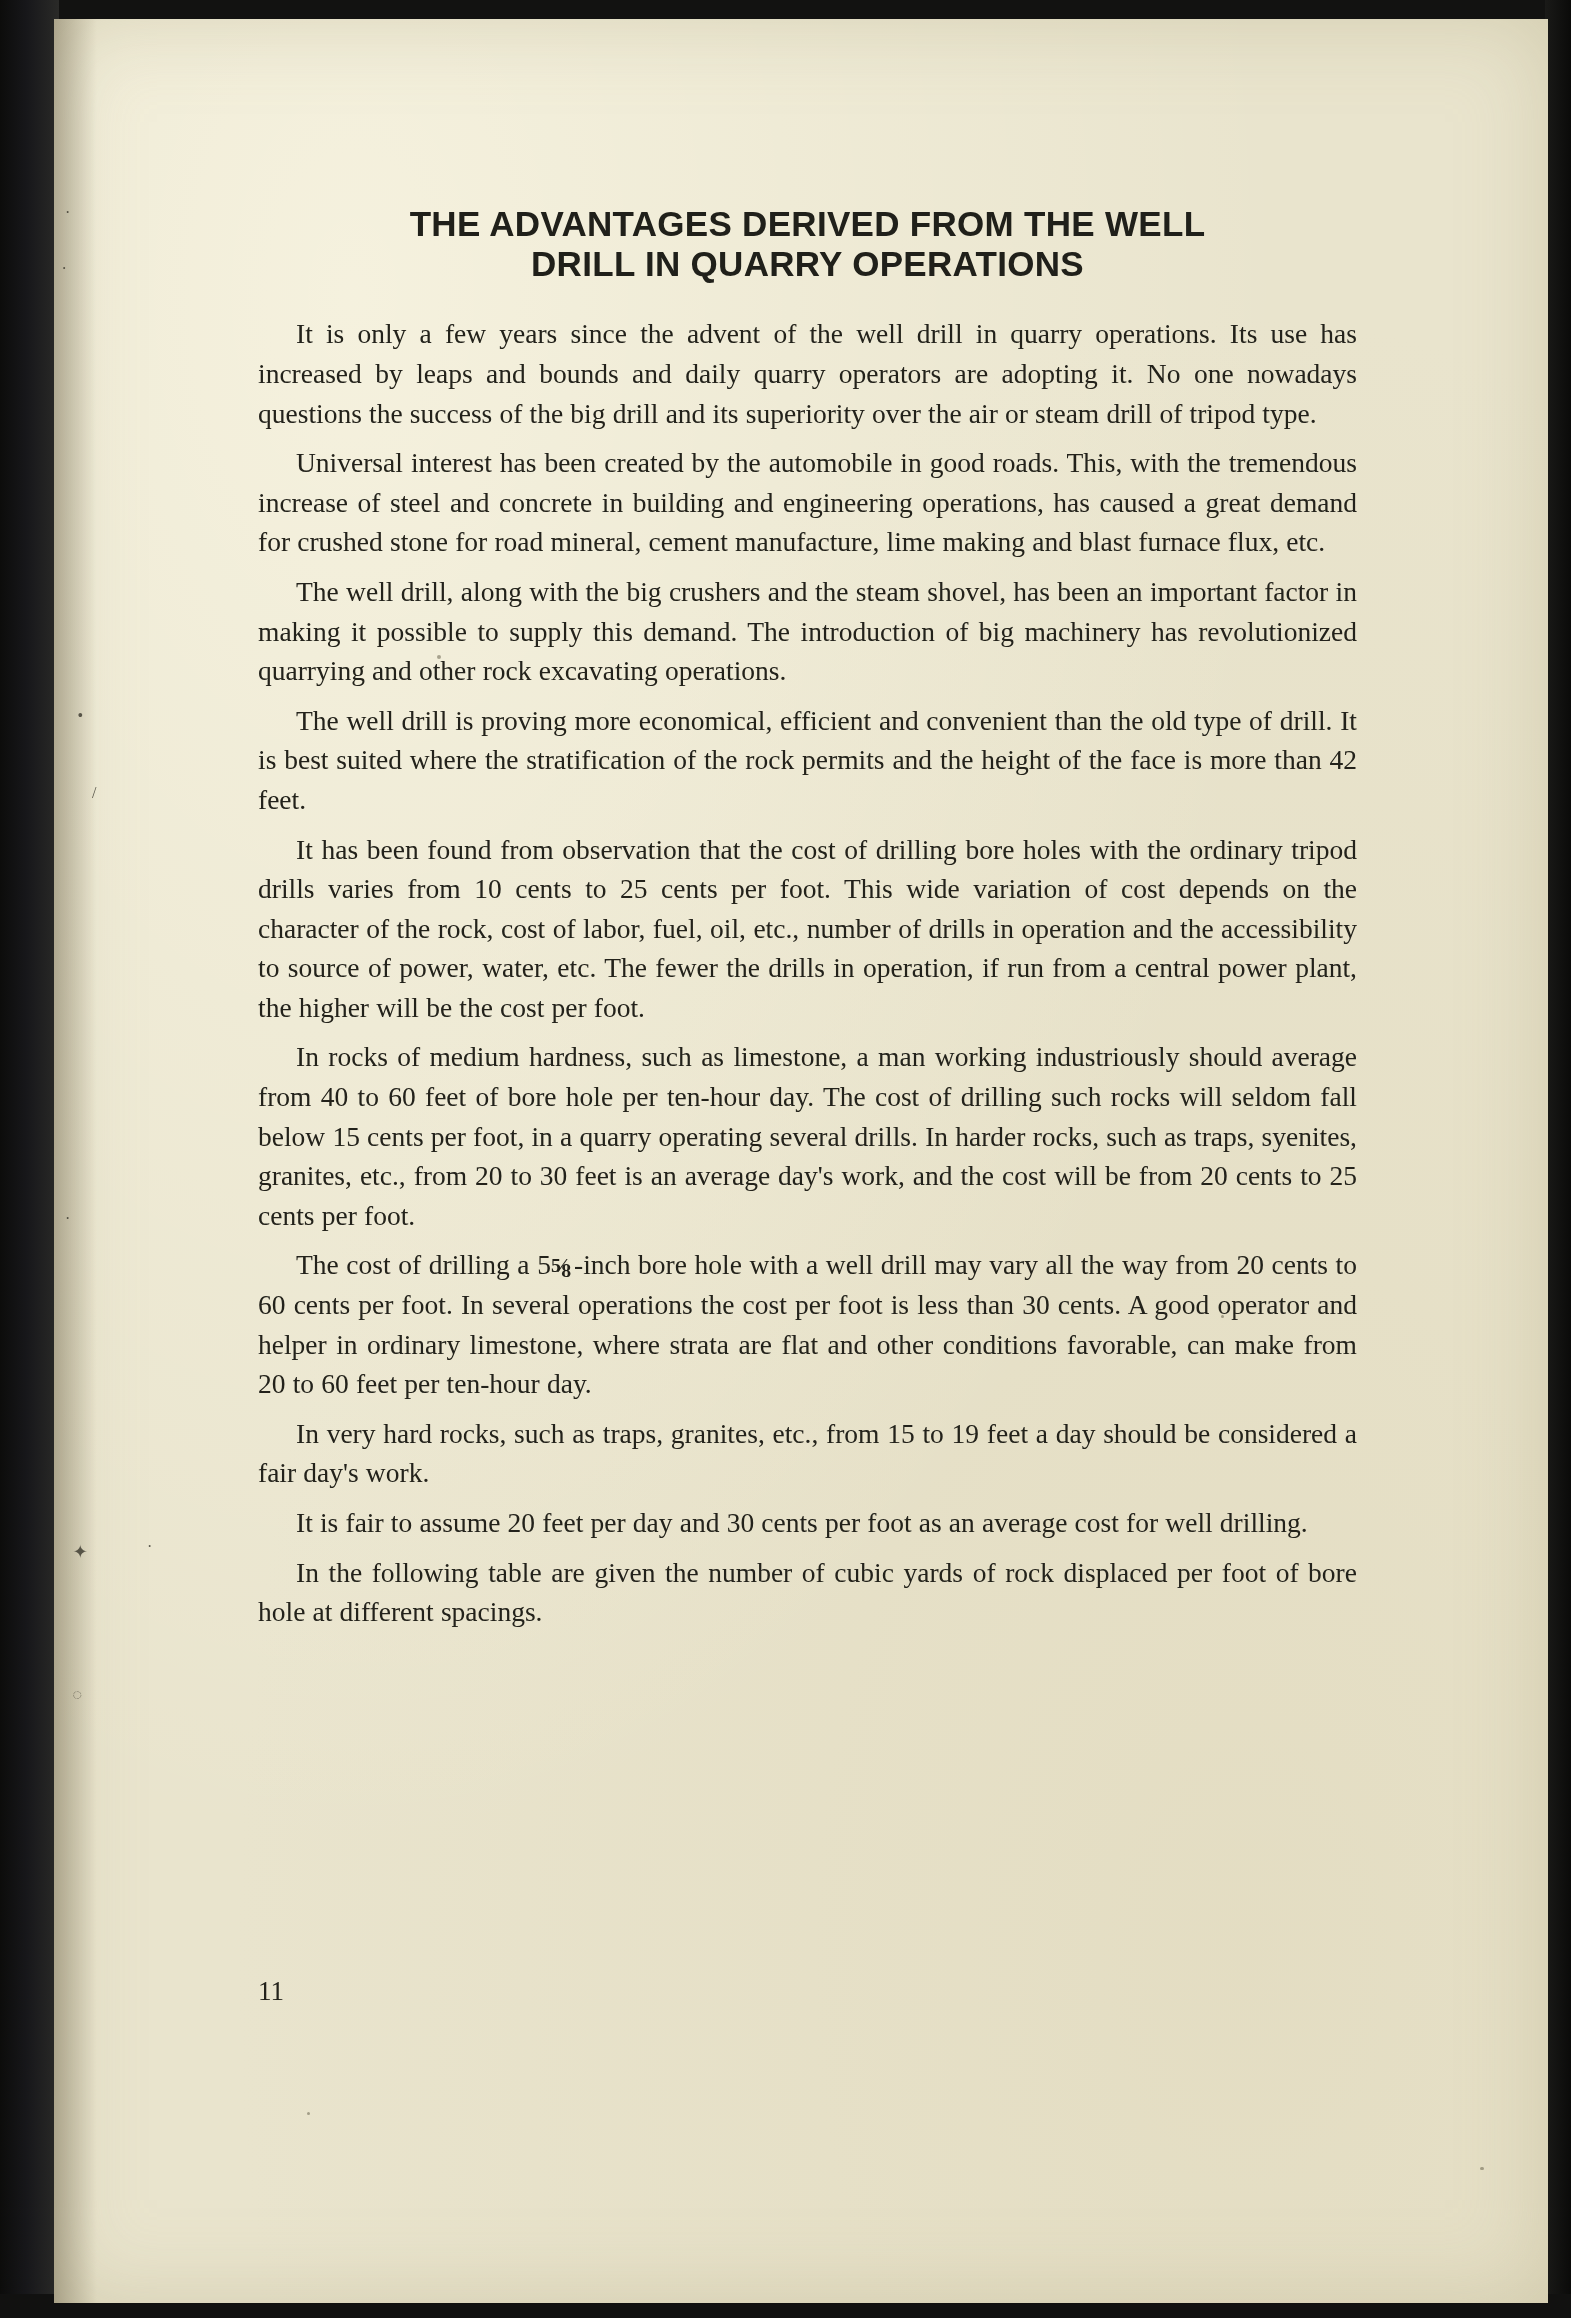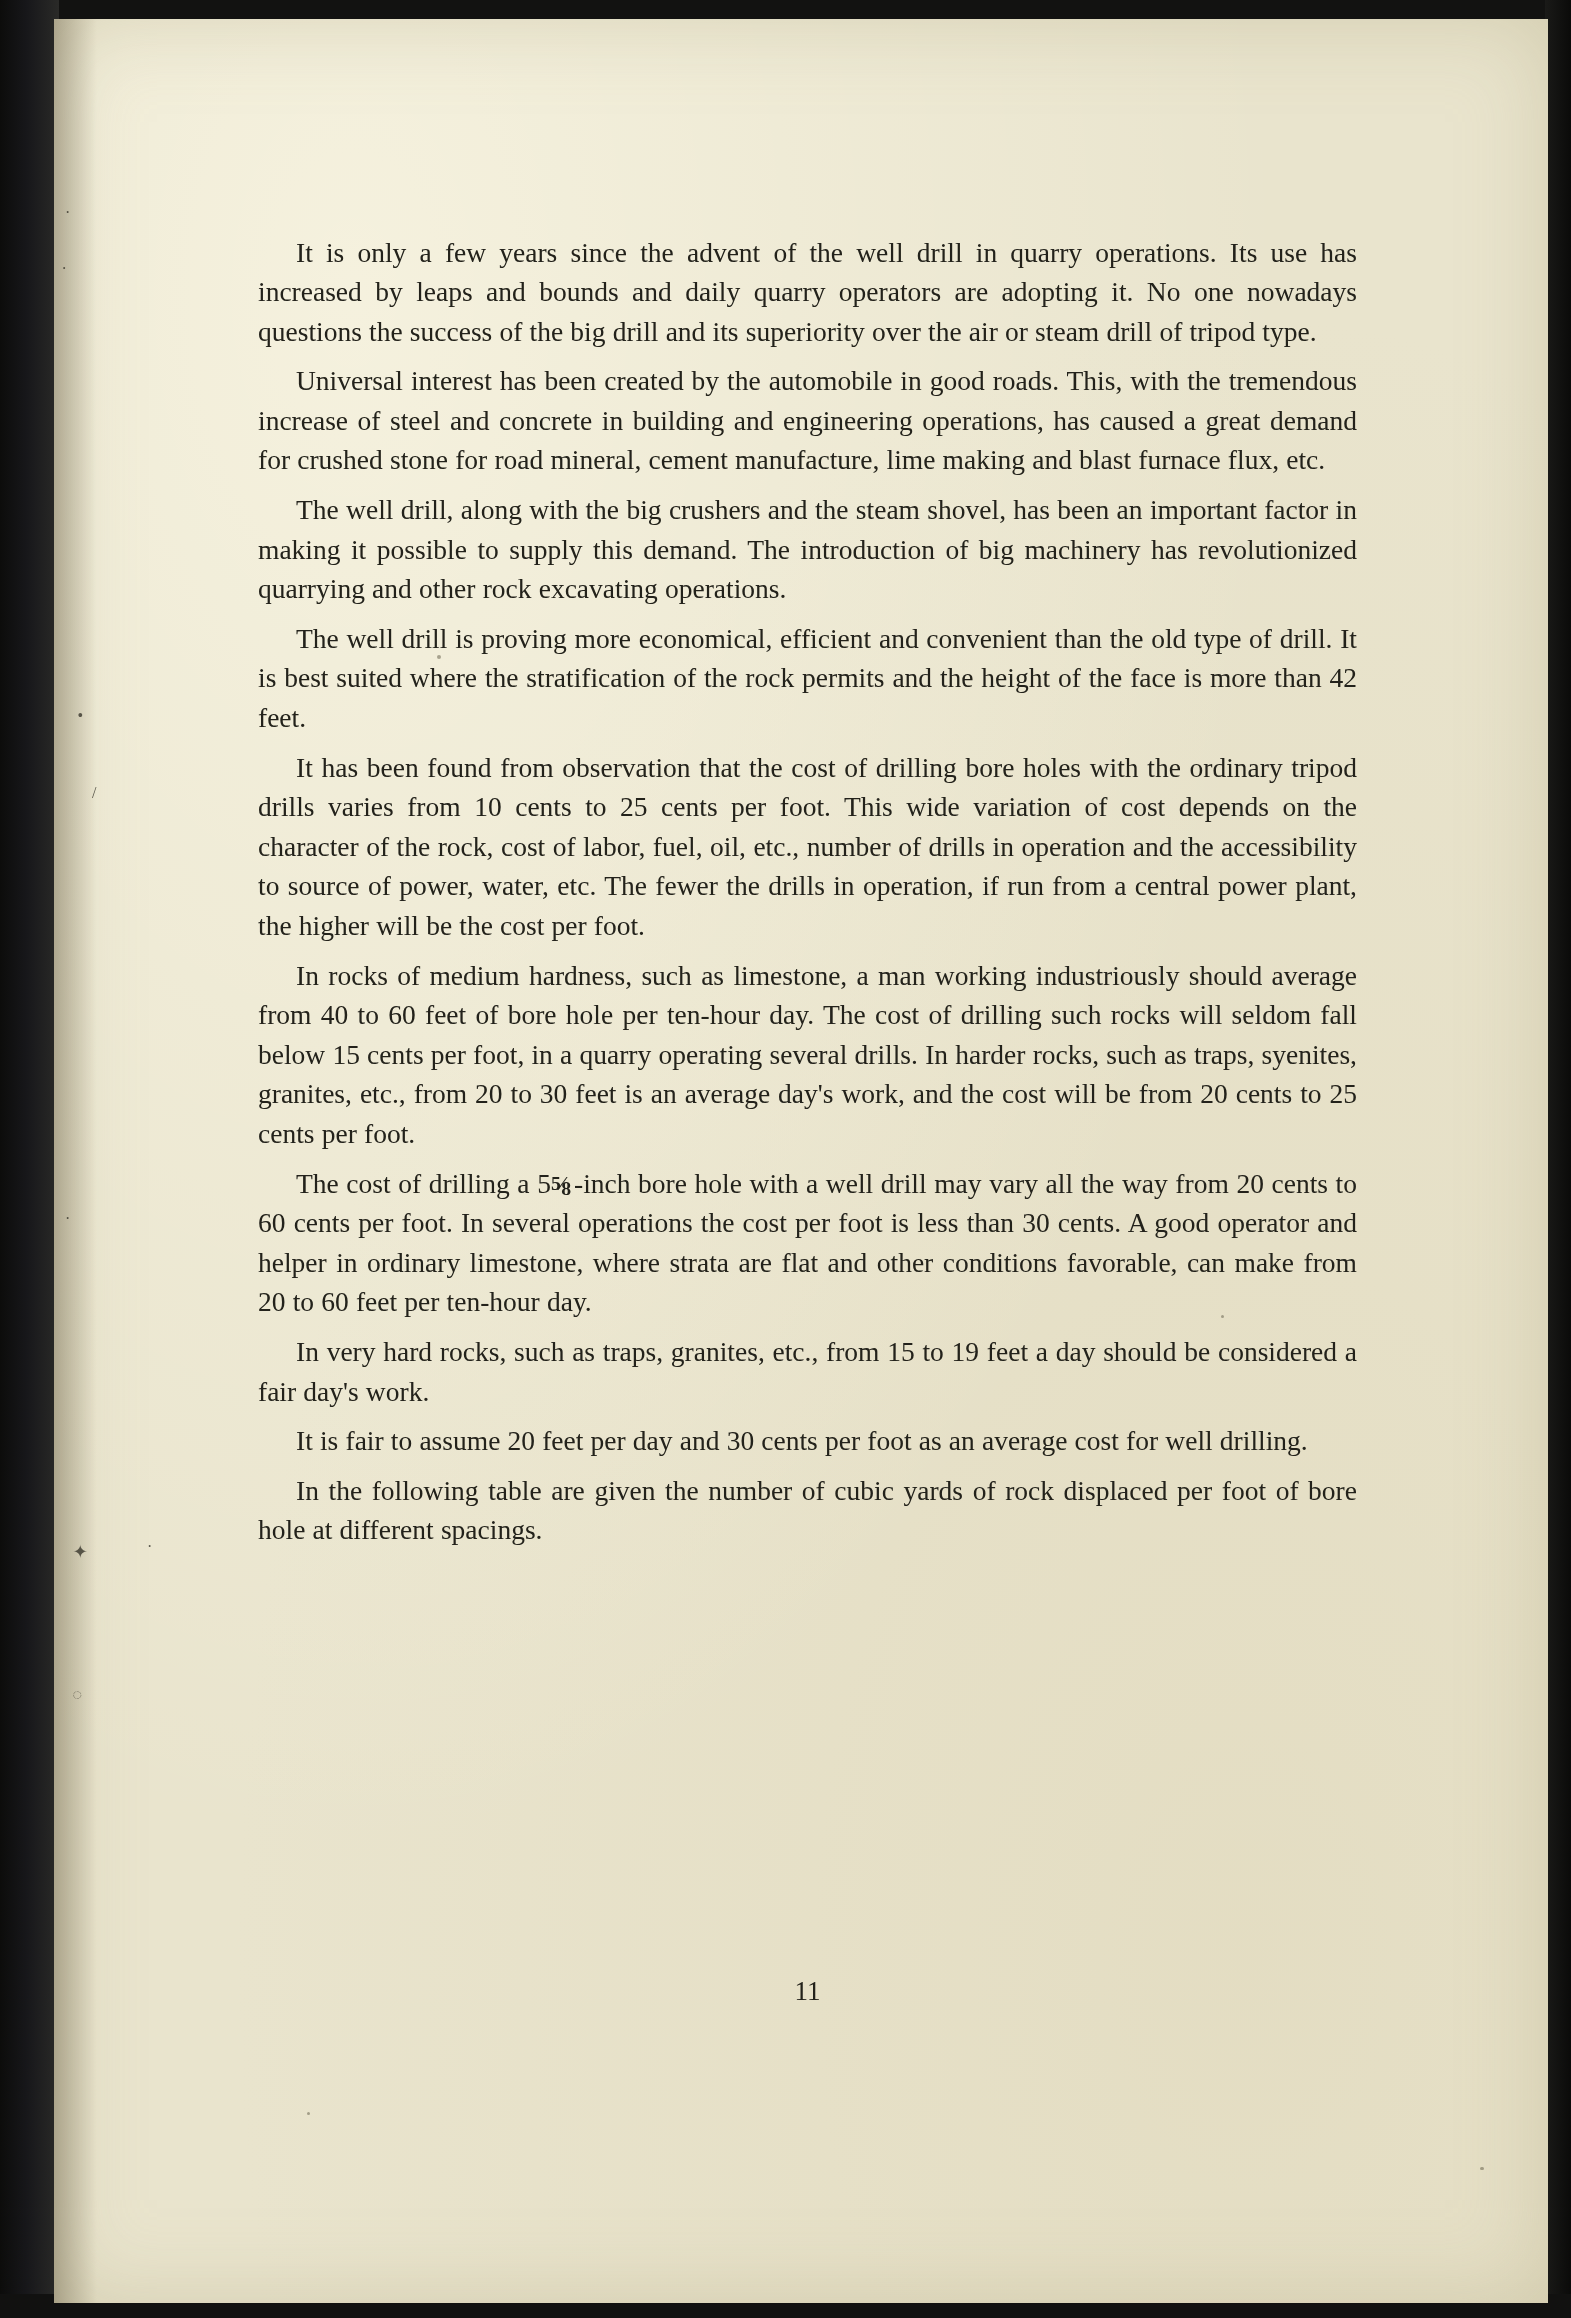--- a/index.html
+++ b/index.html
@@ -117,21 +117,20 @@
     color: #23221b;
     word-spacing: 0.3px;
   }
   p.para:first-of-type { margin-top: 29px; }
 
   .page-number {
     position: absolute;
     left: 204px;
     top: 1957px;
     width: 1099px;
-    text-align: center;
     font-family: "Liberation Serif", serif;
     font-size: 27px;
     color: #23221b;
   }
 
   
   .frac { font-size: 0.72em; position: relative; top: -0.12em; font-weight: bold; }
   .frac .den { position: relative; top: 0.24em; left: -0.14em; }
   .frac .sl { position: relative; }
 </style>
@@ -157,20 +156,24 @@
       <span class="bmark" style="left:93px; top:1519px;">·</span>
       <span class="bmark" style="left:18.5px; top:1667px;">◌</span>
       <div class="speck" style="left:383px; top:636px; width:4.3px; height:4.3px;"></div>
       <div class="speck" style="left:1167px; top:1296px; width:3.1px; height:3.1px;"></div>
       <div class="speck" style="left:1426px; top:2148px; width:3.7px; height:3.7px;"></div>
       <div class="speck" style="left:253px; top:2093px; width:3.1px; height:3.1px;"></div>
     </div>
 
     <div class="content">
 
+      <h1 class="title">
+        <span>THE ADVANTAGES DERIVED FROM THE WELL</span>
+        <span class="line2">DRILL IN QUARRY OPERATIONS</span>
+      </h1>
 
       <p class="para">It is only a few years since the advent of the well drill in quarry operations.  Its use has increased by leaps and bounds and daily quarry operators are adopting it.  No one nowadays questions the success of the big drill and its superiority over the air or steam drill of tripod type.</p>
       <p class="para">Universal interest has been created by the automobile in good roads.  This, with the tremendous increase of steel and concrete in building and engineering operations, has caused a great demand for crushed stone for road mineral, cement manufacture, lime making and blast furnace flux, etc.</p>
       <p class="para">The well drill, along with the big crushers and the steam shovel, has been an important factor in making it possible to supply this demand.  The introduction of big machinery has revolutionized quarrying and other rock excavating operations.</p>
       <p class="para">The well drill is proving more economical, efficient and convenient than the old type of drill.  It is best suited where the stratification of the rock permits and the height of the face is more than 42 feet.</p>
       <p class="para">It has been found from observation that the cost of drilling bore holes with the ordinary tripod drills varies from 10 cents to 25 cents per foot.  This wide variation of cost depends on the character of the rock, cost of labor, fuel, oil, etc., number of drills in operation and the accessibility to source of power, water, etc.  The fewer the drills in operation, if run from a central power plant, the higher will be the cost per foot.</p>
       <p class="para">In rocks of medium hardness, such as limestone, a man working industriously should average from 40 to 60 feet of bore hole per ten-hour day.  The cost of drilling such rocks will seldom fall below 15 cents per foot, in a quarry operating several drills.  In harder rocks, such as traps, syenites, granites, etc., from 20 to 30 feet is an average day's work, and the cost will be from 20 cents to 25 cents per foot.</p>
 
       <p class="para">
         <span>The cost of drilling a 5</span><span class="frac"><span>5</span><span class="sl">⁄</span><span class="den">8</span></span><span>-inch bore hole with a well drill may vary all the way from 20 cents to 60 cents per foot.  In several operations the cost per foot is less than 30 cents.  A good operator and helper in ordinary limestone, where strata are flat and other conditions favorable, can make from 20 to 60 feet per ten-hour day.</span>

